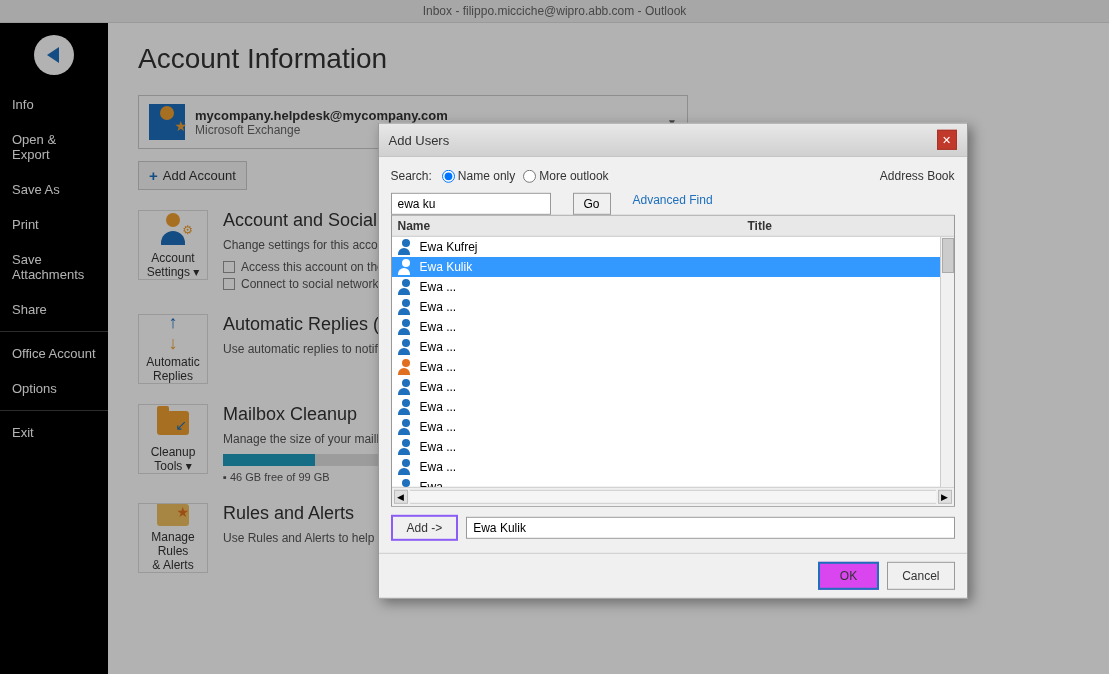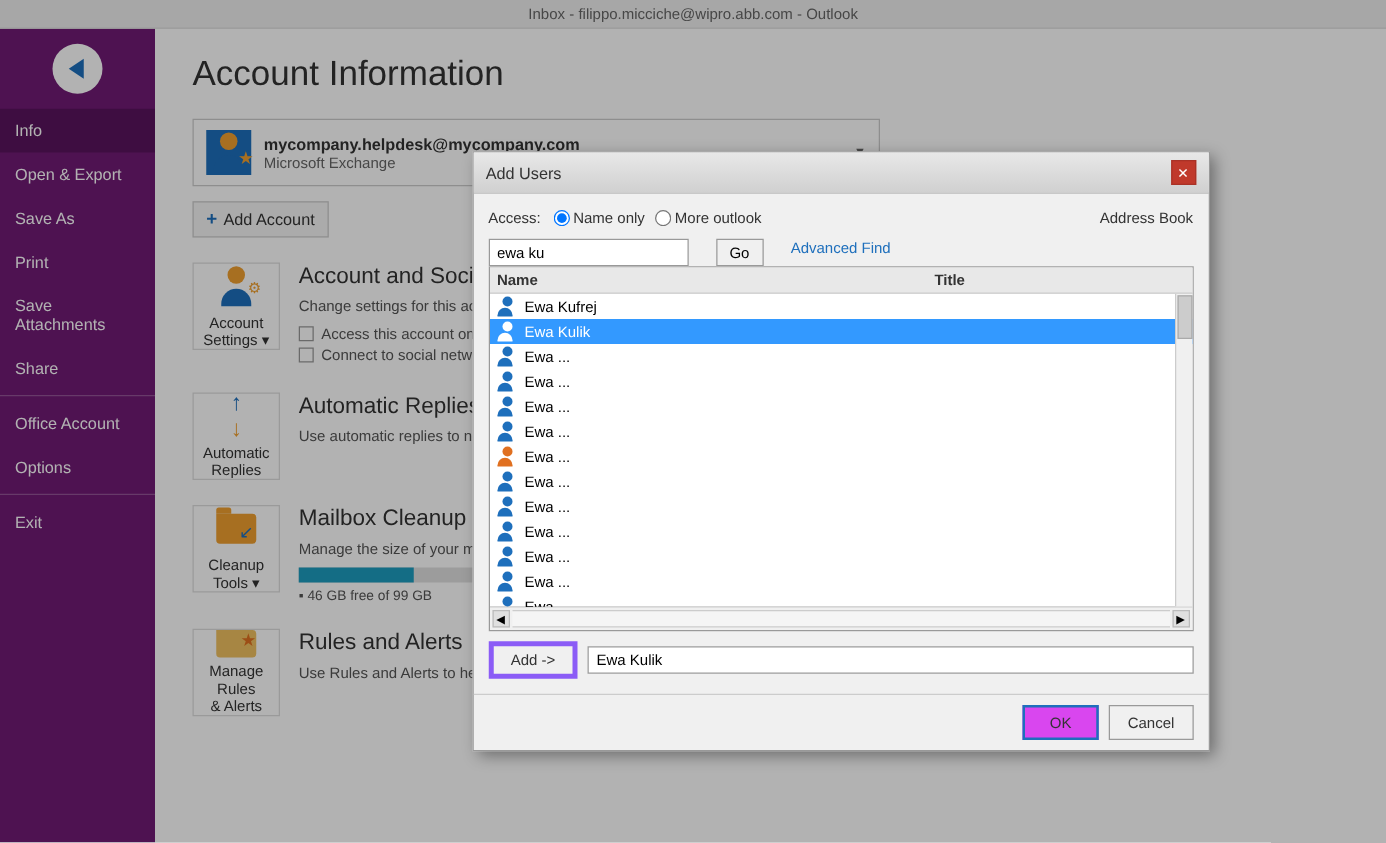--- a/index.html
+++ b/index.html
@@ -5,21 +5,21 @@
     * { box-sizing: border-box; margin: 0; padding: 0; }
     body { font-family: 'Segoe UI', Arial, sans-serif; font-size: 13px; background: #f0f0f0; overflow: hidden; }
 
     .app-window { display: flex; flex-direction: column; width: 1109px; height: 674px; background: #fff; }
 
     .title-bar { background: #f0f0f0; padding: 4px 8px; font-size: 12px; color: #666; text-align: center; border-bottom: 1px solid #ddd; }
 
     .main-layout { display: flex; flex: 1; overflow: hidden; }
 
     
-    .sidebar { width: 124px; background: #701a75; display: flex; flex-direction: column; }
+    .sidebar { width: 108px; background: #000000; display: flex; flex-direction: column; }
     .back-btn { width: 40px; height: 40px; background: #fff; border-radius: 50%; margin: 12px auto; display: flex; align-items: center; justify-content: center; cursor: pointer; }
     .back-arrow { width: 0; height: 0; border-top: 8px solid transparent; border-bottom: 8px solid transparent; border-right: 12px solid #1e6fbc; margin-left: -3px; }
     .sidebar-nav { display: flex; flex-direction: column; }
     .sidebar-item { padding: 10px 12px; color: #fff; cursor: pointer; font-size: 13px; }
     .sidebar-item.active { background: rgba(0,0,0,0.2); }
     .sidebar-divider { border: none; border-top: 1px solid rgba(255,255,255,0.25); margin: 4px 0; }
 
     
     .content { flex: 1; padding: 20px 30px; overflow-y: auto; background: #fff; }
     .page-title { font-size: 28px; font-weight: 300; color: #333; margin-bottom: 20px; }
@@ -83,21 +83,21 @@
     .list-item.selected { background: #3399ff; color: #fff; }
     .list-item-icon { width: 16px; height: 16px; margin-right: 6px; flex-shrink: 0; }
     .list-item-text { font-size: 12px; flex: 1; }
 
     .bottom-scroll { display: flex; border-top: 1px solid #ccc; padding: 2px; background: #f0f0f0; }
     .scroll-left { width: 14px; height: 14px; background: #e0e0e0; border: 1px solid #bbb; display: flex; align-items: center; justify-content: center; font-size: 9px; cursor: pointer; }
     .scroll-track-h { flex: 1; height: 14px; background: #f5f5f5; border-top: 1px solid #ccc; border-bottom: 1px solid #ccc; margin: 0 2px; }
     .scroll-right { width: 14px; height: 14px; background: #e0e0e0; border: 1px solid #bbb; display: flex; align-items: center; justify-content: center; font-size: 9px; cursor: pointer; }
 
     .add-row { display: flex; align-items: center; gap: 8px; margin-top: 4px; }
-    .add-btn { padding: 4px 14px; background: #f0f0f0; border: 4px solid #8b5cf6; font-size: 12px; cursor: pointer; color: #333; }
+    .add-btn { padding: 4px 14px; background: #f0f0f0; border: 2px solid #8b5cf6; font-size: 12px; cursor: pointer; color: #333; }
     .added-users { flex: 1; border: 1px solid #999; background: #fff; padding: 3px 6px; font-size: 12px; min-height: 22px; }
 
     .dialog-footer { display: flex; justify-content: flex-end; gap: 8px; padding: 8px 12px; border-top: 1px solid #ccc; }
     .ok-btn { padding: 5px 20px; background: #d946ef; border: 2px solid #1e6fbc; font-size: 12px; cursor: pointer; color: #333; font-weight: 400; }
     .cancel-btn { padding: 5px 14px; background: #f0f0f0; border: 1px solid #999; font-size: 12px; cursor: pointer; color: #333; }
 
     
     .icon-account { position: relative; width: 36px; height: 36px; }
     .icon-account-head { width: 14px; height: 14px; border-radius: 50%; background: #f0a030; position: absolute; top: 2px; left: 11px; }
     .icon-account-body { width: 24px; height: 14px; border-radius: 12px 12px 0 0; background: #1e6fbc; position: absolute; bottom: 2px; left: 6px; }
@@ -272,21 +272,21 @@
   <div class="dialog">
 
     <div class="dialog-titlebar">
       <span class="dialog-title">Add Users</span>
       <div class="dialog-close">✕</div>
     </div>
 
     <div class="dialog-body">
 
       <div class="search-row">
-        <span class="search-label">Access:</span>
+        <span class="search-label">Search:</span>
         <div class="radio-group">
           <label class="radio-option">
             <input type="radio" name="searchType" checked="" style="">
             <span>Name only</span>
           </label>
           <label class="radio-option">
             <input type="radio" name="searchType" style="">
             <span>More outlook</span>
           </label>
         </div>

